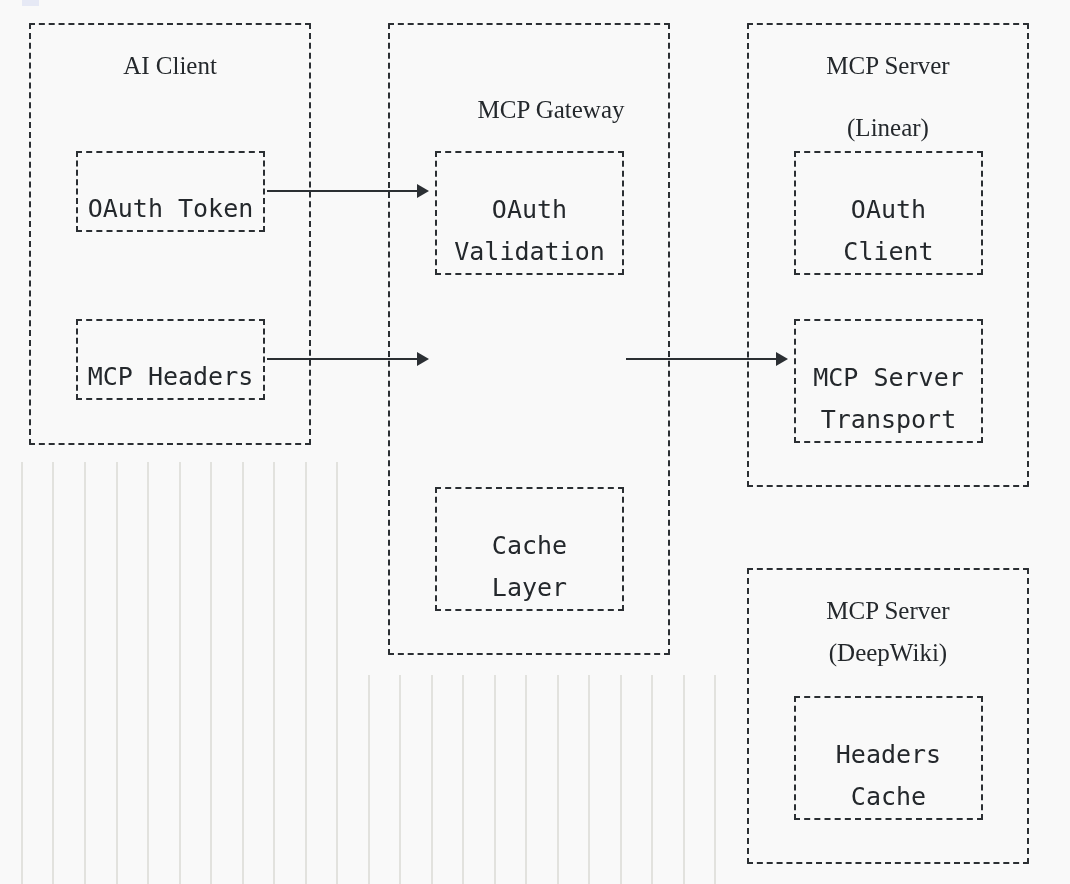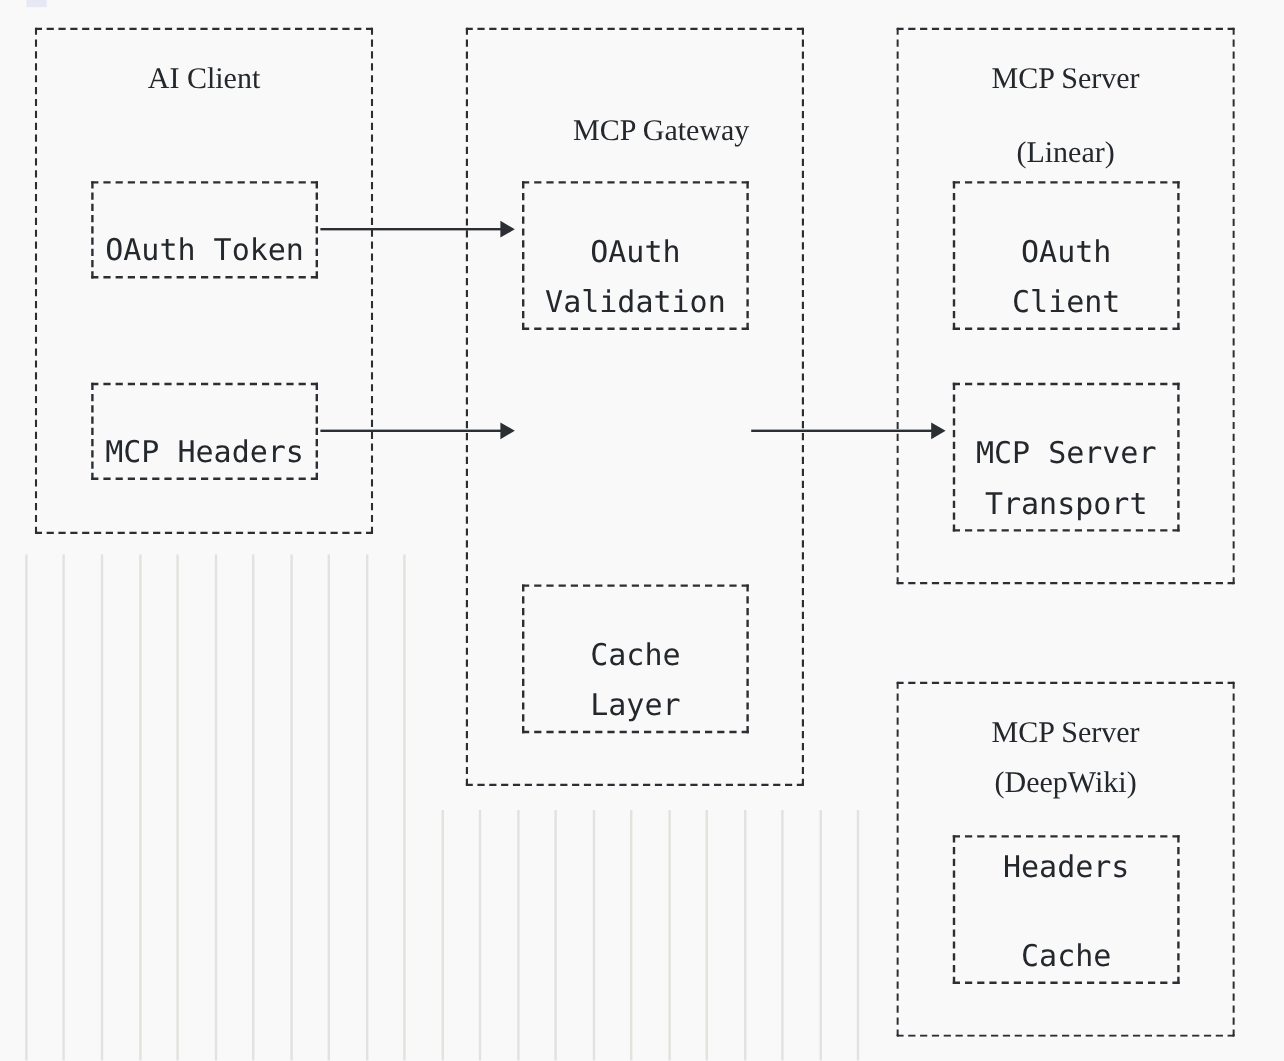--- a/index.html
+++ b/index.html
@@ -157,21 +157,21 @@
   <div class="node" style="left:794px; top:319px; width:189px; height:124px;">
     <div class="nodetext">MCP Server</div>
     <div class="nodetext">Transport</div>
   </div>
 
   <div class="container" style="left:747px; top:568px; width:282px; height:296px;">
   </div>
   <div class="label" style="left:747px; top:590px; width:282px;">MCP Server</div>
   <div class="label" style="left:747px; top:632px; width:282px;">(DeepWiki)</div>
 
-  <div class="node" style="left:794px; top:696px; width:189px; height:124px;gap:32px;">
+  <div class="node" style="left:794px; top:696px; width:189px; height:124px;">
     <div class="nodetext">Headers</div>
     <div class="nodetext">Cache</div>
   </div>
 
   <div class="arrow-line" style="left:267px; top:190px; width:151px;"></div>
   <div class="arrow-head" style="left:417px; top:184px;"></div>
 
   <div class="arrow-line" style="left:267px; top:358px; width:151px;"></div>
   <div class="arrow-head" style="left:417px; top:352px;"></div>
 

